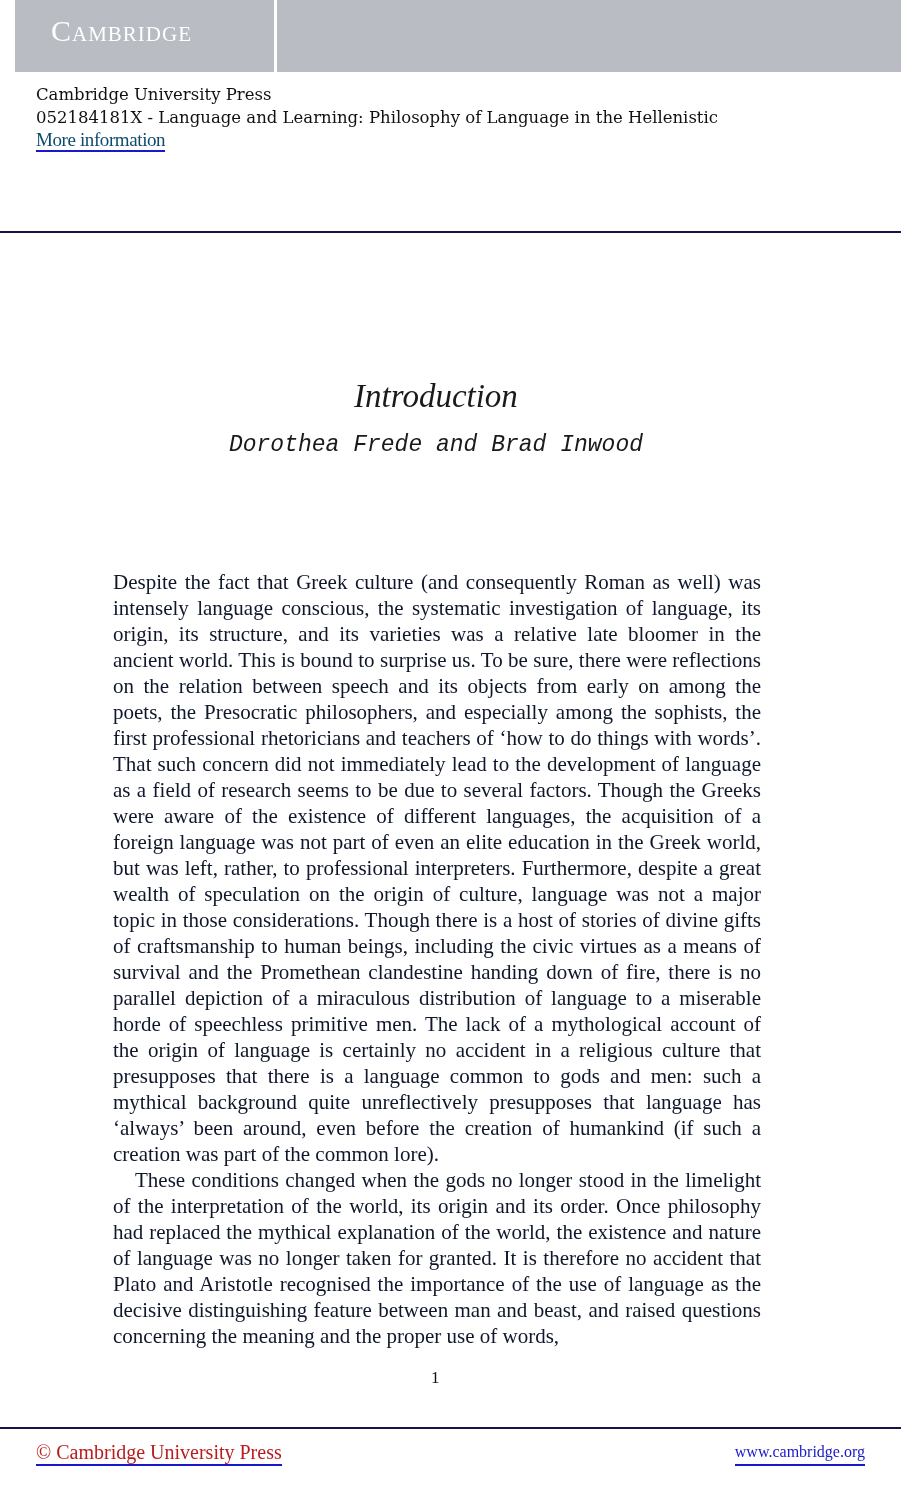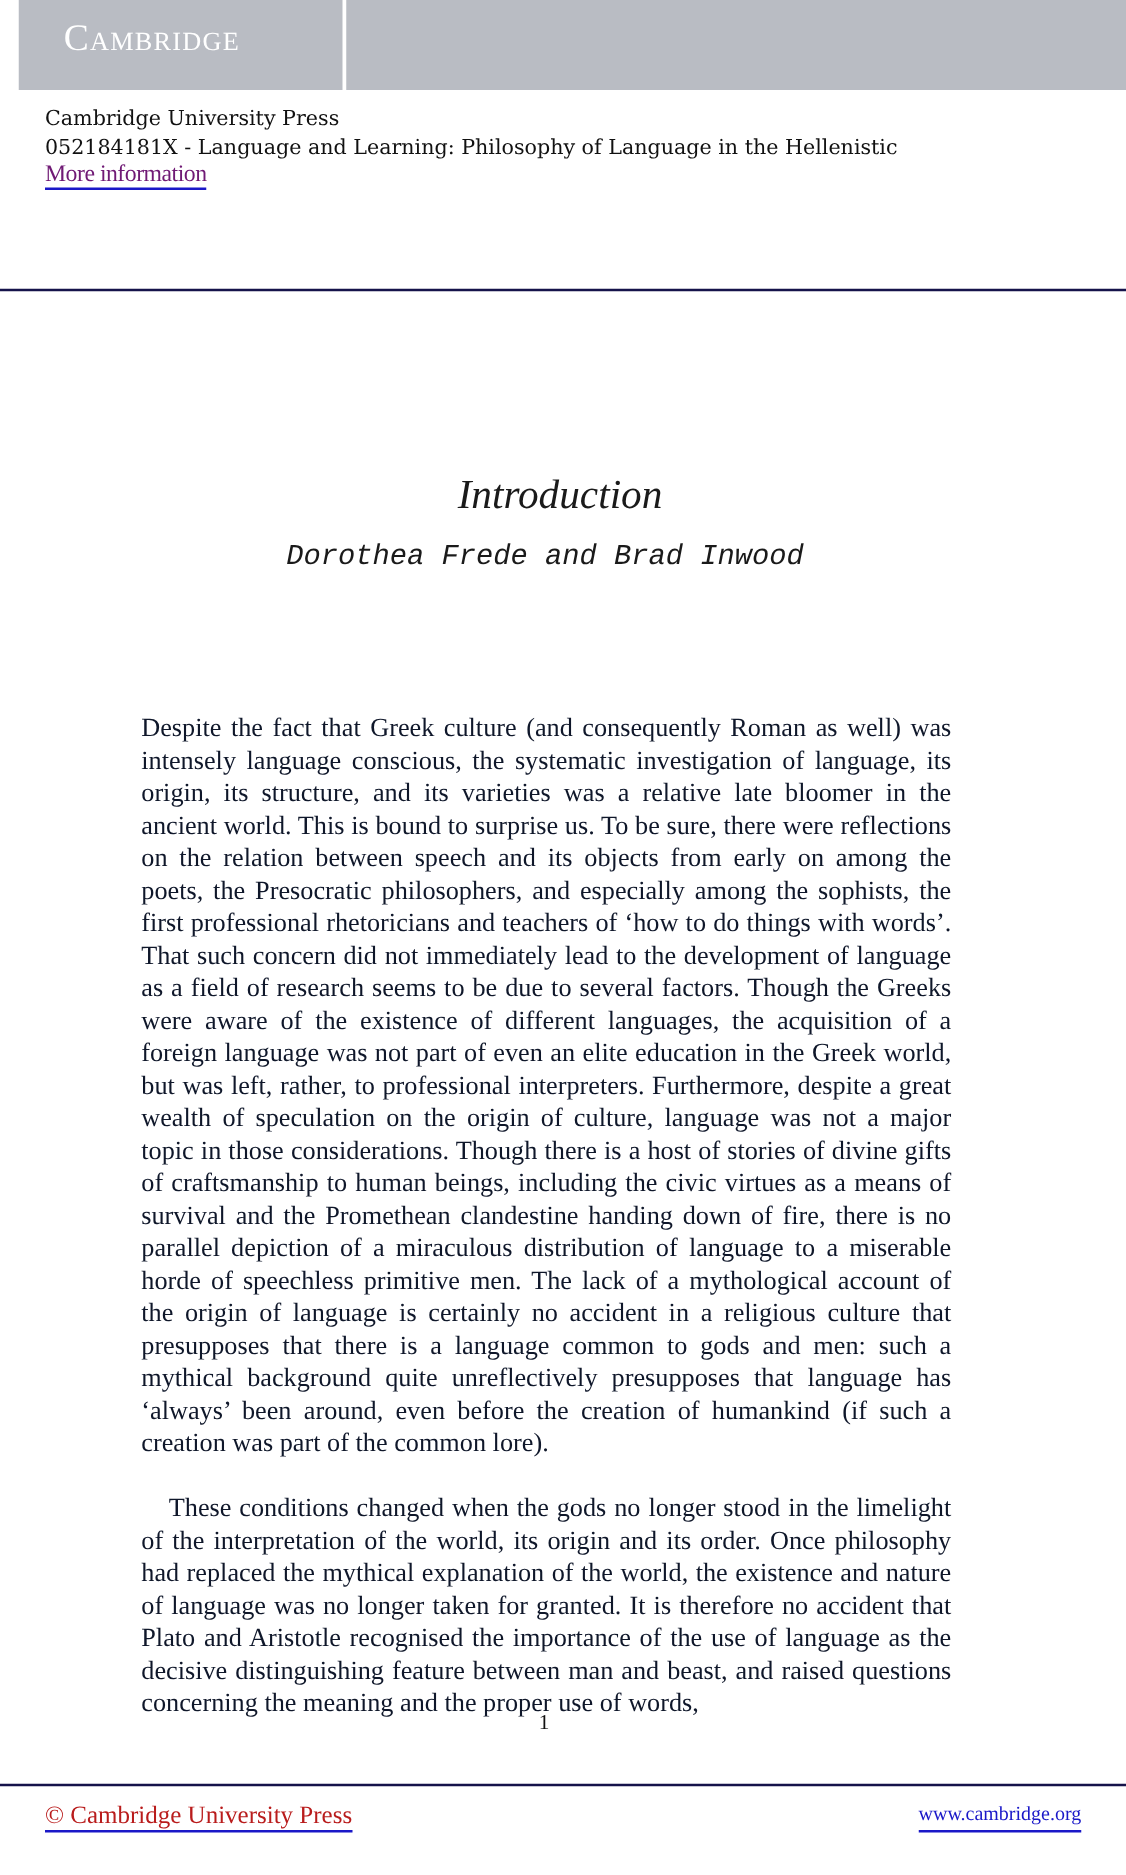--- a/index.html
+++ b/index.html
@@ -2,27 +2,27 @@
 <html><head>
 <meta charset="utf-8">
 <style>
   html, body { margin: 0; padding: 0; background: #ffffff; }
   body { width: 901px; height: 1500px; position: relative; overflow: hidden; font-family: "DejaVu Serif", serif; color: #111; }
   .banner { position: absolute; left: 15px; top: 0; width: 901px; height: 72px; background: #b9bcc3; }
   .banner .logo { position: absolute; left: 36px; top: 16px; color: #ffffff; font-family: "Liberation Serif", serif; font-size: 30px; letter-spacing: 1px; font-variant: small-caps; line-height: 1; }
   .banner .divider { position: absolute; left: 259px; top: 0; width: 3px; height: 72px; background: #ffffff; }
   .meta { position: absolute; left: 36px; top: 84px; font-family: "DejaVu Serif", serif; font-size: 16.5px; line-height: 22.6px; color: #111; }
   .meta div { white-space: nowrap; }
-  .meta a { color: #701a75; text-decoration: none; border-bottom: 2px solid #1a18c8; font-family: "Liberation Serif", serif; font-size: 19px; letter-spacing: -0.4px; }
+  .meta a { color: #0c4a6e; text-decoration: none; border-bottom: 2px solid #1a18c8; font-family: "Liberation Serif", serif; font-size: 19px; letter-spacing: -0.4px; }
   .rule { position: absolute; left: 0; width: 901px; height: 2px; background: #15134a; }
-  .title { position: absolute; left: 0; width: 872px; top: 378px; text-align: center; font-family: "Liberation Serif", serif; font-style: italic; font-size: 33px; color: #1a1a1a; padding-left: 12px; }
+  .title { position: absolute; left: 0; width: 872px; top: 378px; text-align: center; font-family: "Liberation Serif", serif; font-style: italic; font-size: 33px; color: #1a1a1a; }
   .authors { position: absolute; left: 0; width: 872px; top: 432px; text-align: center; font-family: Liberation Mono, monospace; font-style: italic; font-size: 23px; color: #1a1a1a; }
   .body { position: absolute; left: 113px; top: 569px; width: 648px; font-family: Liberation Serif, serif; font-size: 21px; line-height: 26px; color: #0f172a; text-align: justify; }
   .body p { margin: 0; }
-  .body p.indent { text-indent: 22px; margin-top: 26px; }
+  .body p.indent { text-indent: 22px; }
   .page-num { position: absolute; left: 431px; top: 1368px; font-family: "Liberation Serif", serif; font-size: 17px; color: #111; }
   .footer-left { position: absolute; left: 36px; top: 1440px; font-family: "Liberation Serif", serif; font-size: 20px; color: #b91c1c; border-bottom: 2px solid #1a18c8; text-decoration: none; line-height: 24px; }
   .footer-right { position: absolute; right: 36px; top: 1440px; font-family: "Liberation Serif", serif; font-size: 16px; color: #1a18c8; border-bottom: 2px solid #1a18c8; text-decoration: none; line-height: 24px; }
 </style>
 </head>
 <body>
 
 <div class="banner">
   <div class="logo">Cambridge</div>
   <div class="divider"></div>

